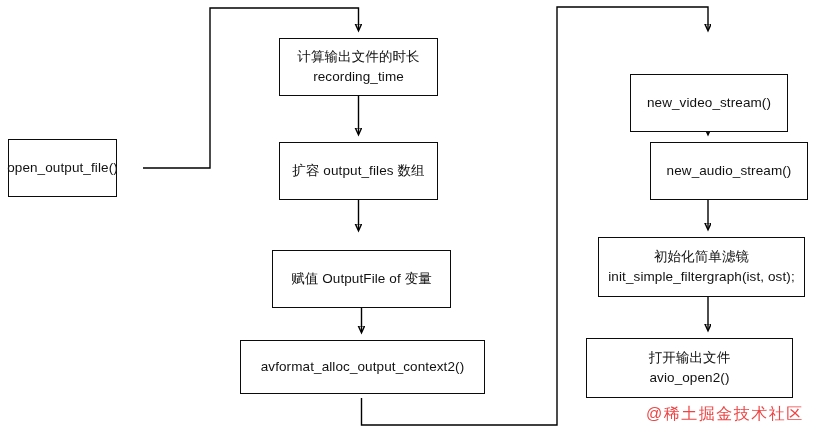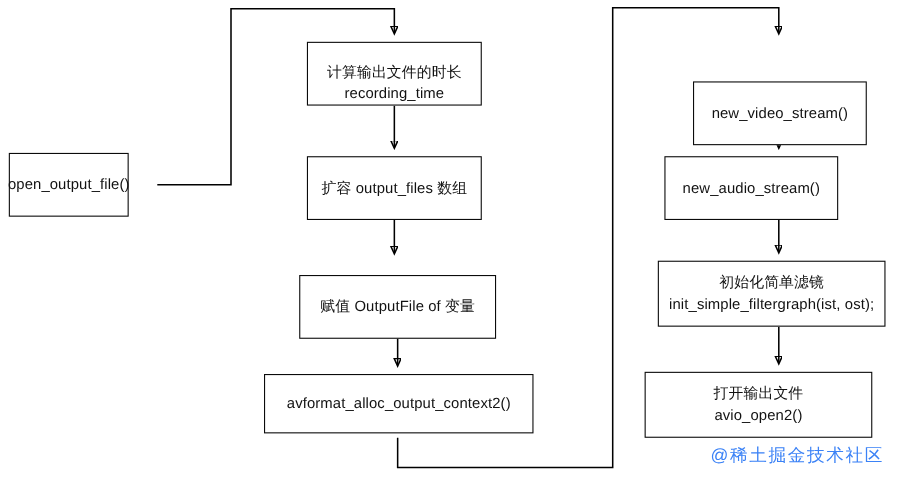--- a/index.html
+++ b/index.html
@@ -44,21 +44,21 @@
     line-height: 1.45;
     letter-spacing: 0.1px;
     z-index: 2;
   }
   .node .lines {
     padding: 0 6px;
     white-space: pre-line;
   }
   .watermark {
     position: absolute;
-    color: #3b82f6;
+    color: #ef4444;
     font-size: 16px;
     letter-spacing: 1.5px;
     white-space: nowrap;
     z-index: 3;
     user-select: none;
   }
 </style>
 </head>
 <body>
 
@@ -79,37 +79,37 @@
         <path d="M 708 96 L 708 134" marker-end="url(#arrowhead)"></path>
         <path d="M 708 200 L 708 229" marker-end="url(#arrowhead)"></path>
         <path d="M 708 297 L 708 330" marker-end="url(#arrowhead)"></path>
       </g>
   </svg>
 
   <div id="node-layer">
       <div class="node" style="left: 8px; top: 139px; width: 109px; height: 58px;">
         <div class="lines">open_output_file()</div>
       </div>
-      <div class="node" style="left: 279px; top: 38px; width: 159px; height: 58px; align-items: flex-end;">
+      <div class="node" style="left: 279px; top: 38px; width: 159px; height: 58px;">
         <div class="lines">计算输出文件的时长
 recording_time</div>
       </div>
       <div class="node" style="left: 279px; top: 142px; width: 159px; height: 58px;">
         <div class="lines">扩容 output_files 数组</div>
       </div>
       <div class="node" style="left: 272px; top: 250px; width: 179px; height: 58px;">
         <div class="lines">赋值 OutputFile of 变量</div>
       </div>
       <div class="node" style="left: 240px; top: 340px; width: 245px; height: 54px;">
         <div class="lines">avformat_alloc_output_context2()</div>
       </div>
       <div class="node" style="left: 630px; top: 38px; width: 158px; height: 58px; margin-top: 36px;">
         <div class="lines">new_video_stream()</div>
       </div>
-      <div class="node" style="left: 604px; top: 142px; width: 158px; height: 58px;">
+      <div class="node" style="left: 650px; top: 142px; width: 158px; height: 58px;">
         <div class="lines">new_audio_stream()</div>
       </div>
       <div class="node" style="left: 598px; top: 237px; width: 207px; height: 60px;">
         <div class="lines">初始化简单滤镜
 init_simple_filtergraph(ist, ost);</div>
       </div>
       <div class="node" style="left: 586px; top: 338px; width: 207px; height: 60px;">
         <div class="lines">打开输出文件
 avio_open2()</div>
       </div>

